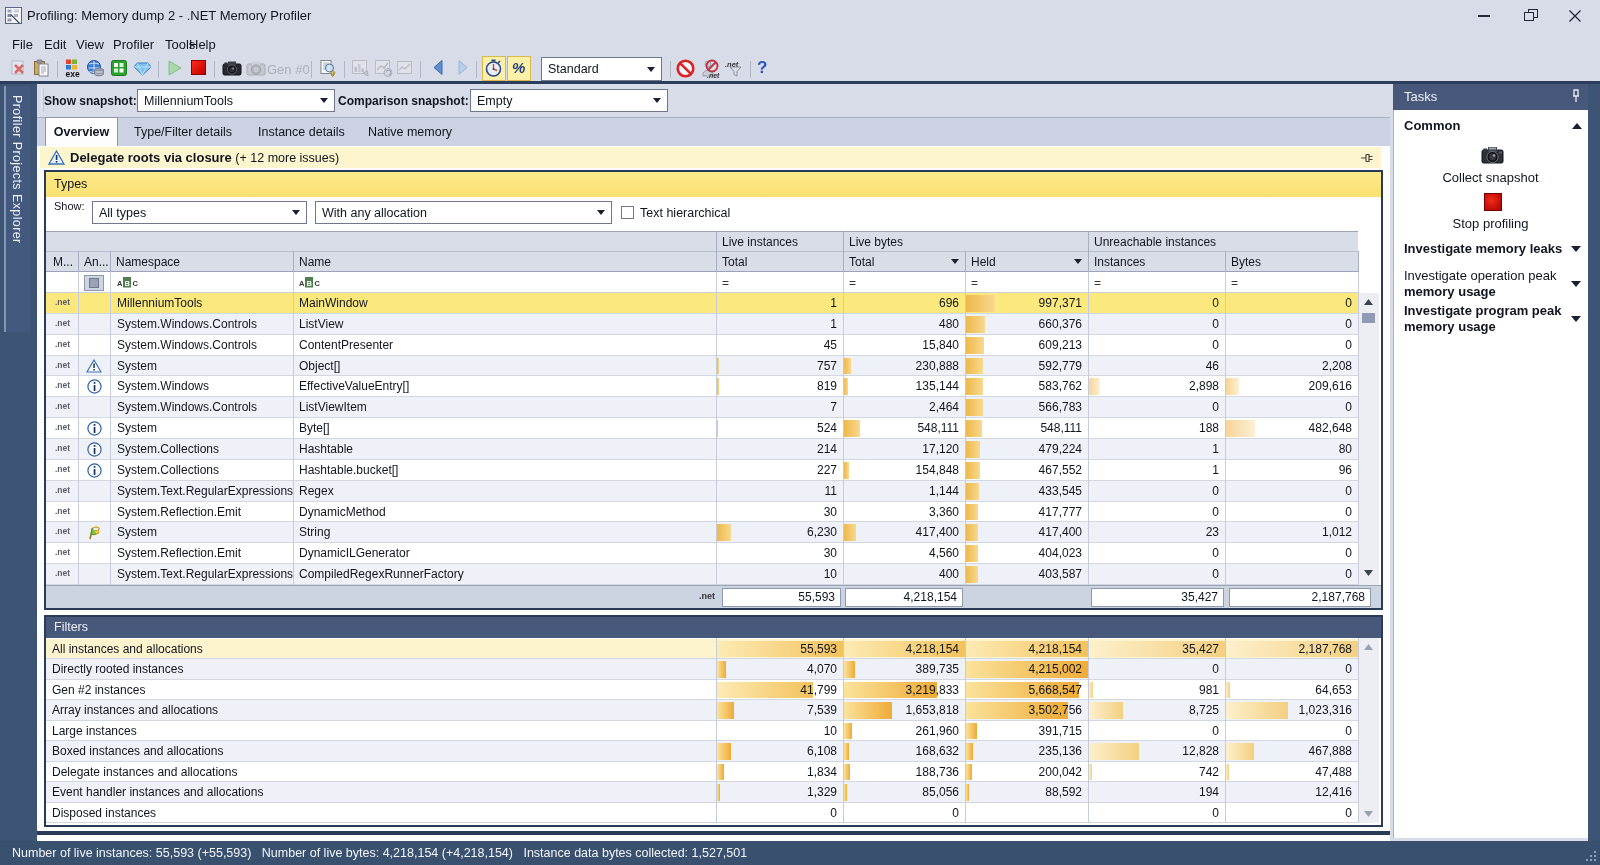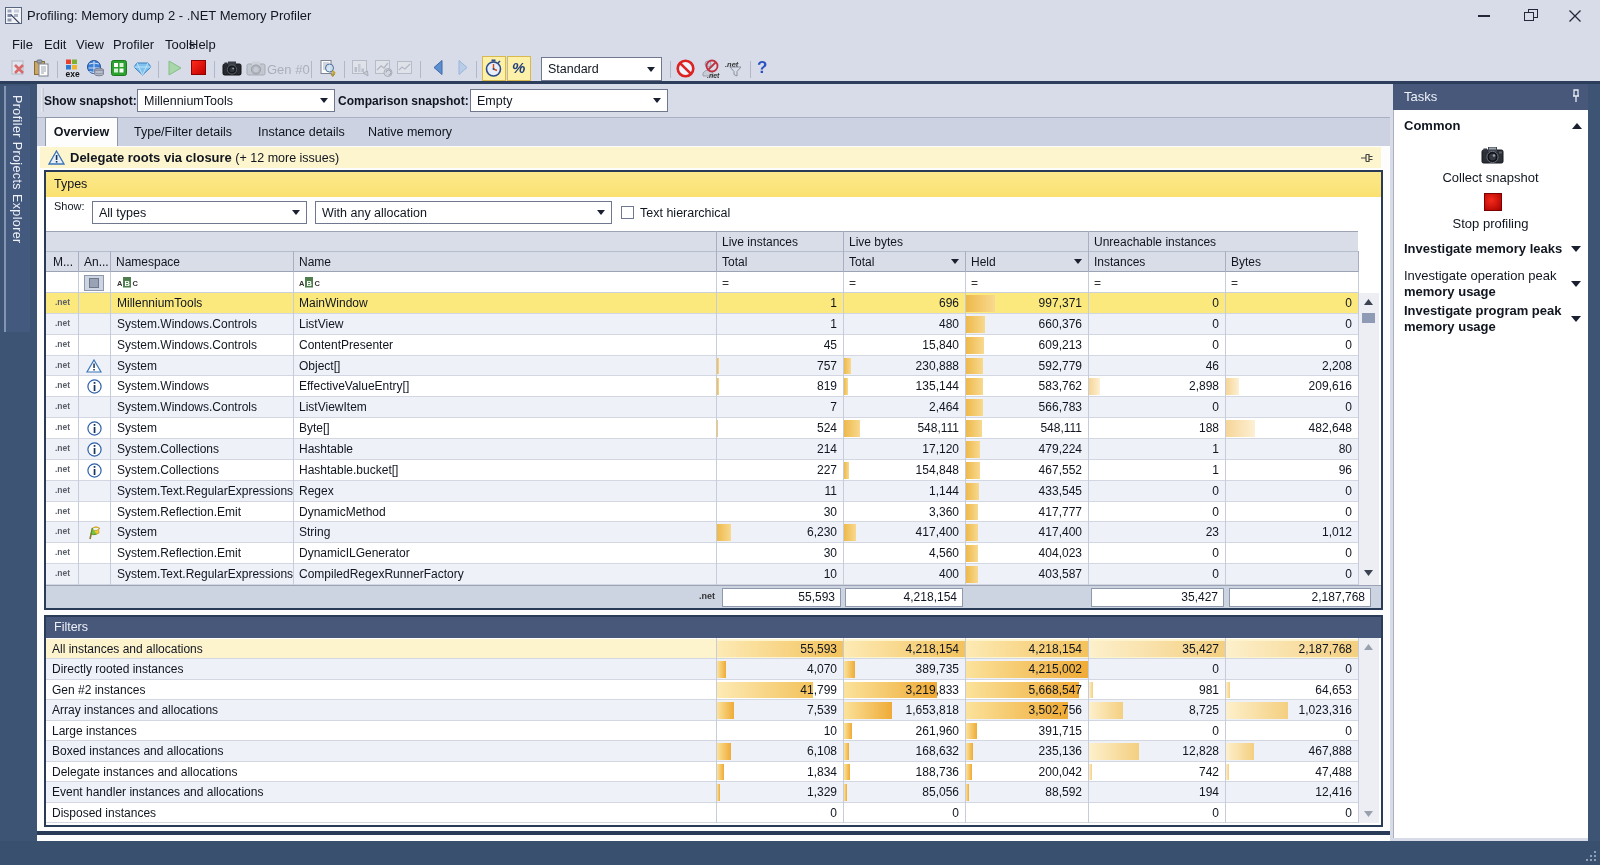--- a/index.html
+++ b/index.html
@@ -614,20 +614,21 @@
 <span class="abs" style="left:1571px;top:246px;width:0;height:0;border-left:5px solid transparent;border-right:5px solid transparent;border-top:6px solid #1a2030"></span>
 <span class="abs" style="left:1404px;top:268px;font-weight:normal;font-size:13px">Investigate operation peak</span>
 <span class="abs" style="left:1404px;top:284px;font-weight:bold;font-size:13px">memory usage</span>
 <span class="abs" style="left:1571px;top:281px;width:0;height:0;border-left:5px solid transparent;border-right:5px solid transparent;border-top:6px solid #1a2030"></span>
 <span class="abs" style="left:1404px;top:303px;font-weight:bold;font-size:13px">Investigate program peak</span>
 <span class="abs" style="left:1404px;top:319px;font-weight:bold;font-size:13px">memory usage</span>
 <span class="abs" style="left:1571px;top:316px;width:0;height:0;border-left:5px solid transparent;border-right:5px solid transparent;border-top:6px solid #1a2030"></span>
 <div class="abs" style="left:1588px;top:84px;width:12px;height:759px;background:#3e5475"></div>
 <div class="abs" style="left:37px;top:831px;width:1353px;height:4px;background:#2a3b58"></div>
 <div class="abs" style="left:0;top:841px;width:1600px;height:24px;background:#3a506f;color:#f2f5fa;font-size:12.5px">
+<span style="position:absolute;left:12px;top:5px">Number of live instances: 55,593 (+55,593)&nbsp;&nbsp;&nbsp;Number of live bytes: 4,218,154 (+4,218,154)&nbsp;&nbsp;&nbsp;Instance data bytes collected: 1,527,501</span>
 <svg style="position:absolute;right:2px;bottom:2px" width="14" height="14" viewBox="0 0 14 14">
 <g fill="#8fa0bb">
         <rect x="10" y="10" width="2" height="2"></rect>
         <rect x="10" y="6" width="2" height="2"></rect>
         <rect x="10" y="2" width="2" height="2"></rect>
         <rect x="6" y="6" width="2" height="2"></rect>
         <rect x="6" y="10" width="2" height="2"></rect>
         <rect x="2" y="10" width="2" height="2"></rect>
       </g>
 </svg>

